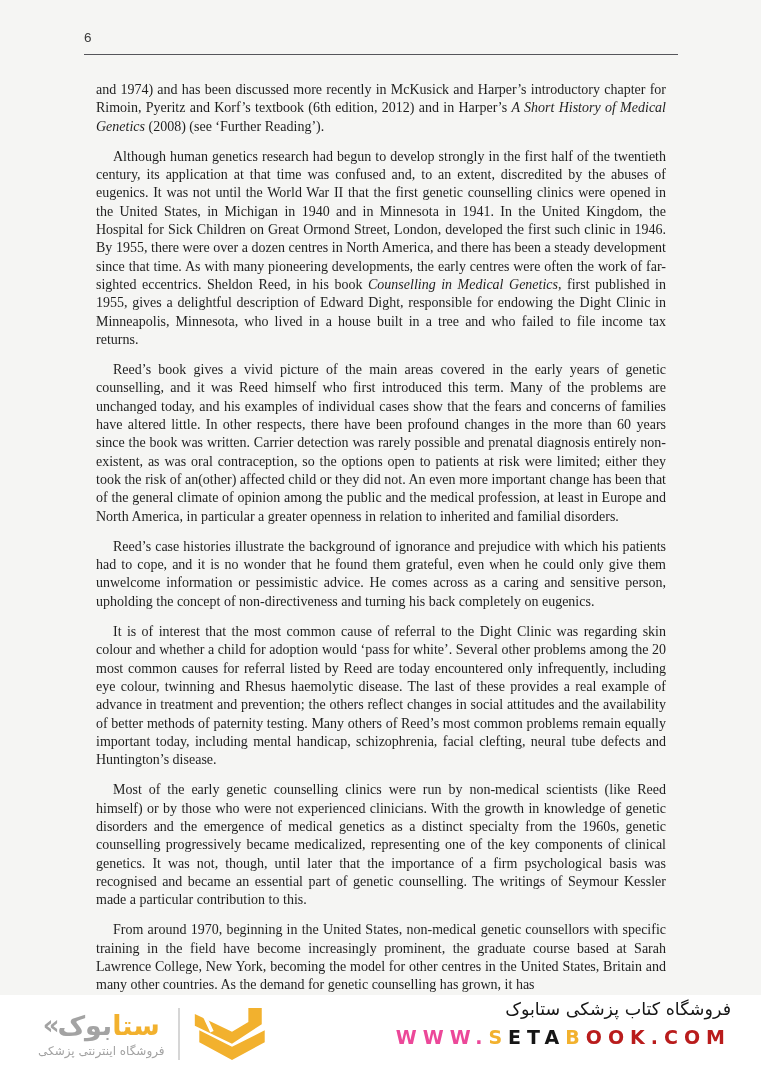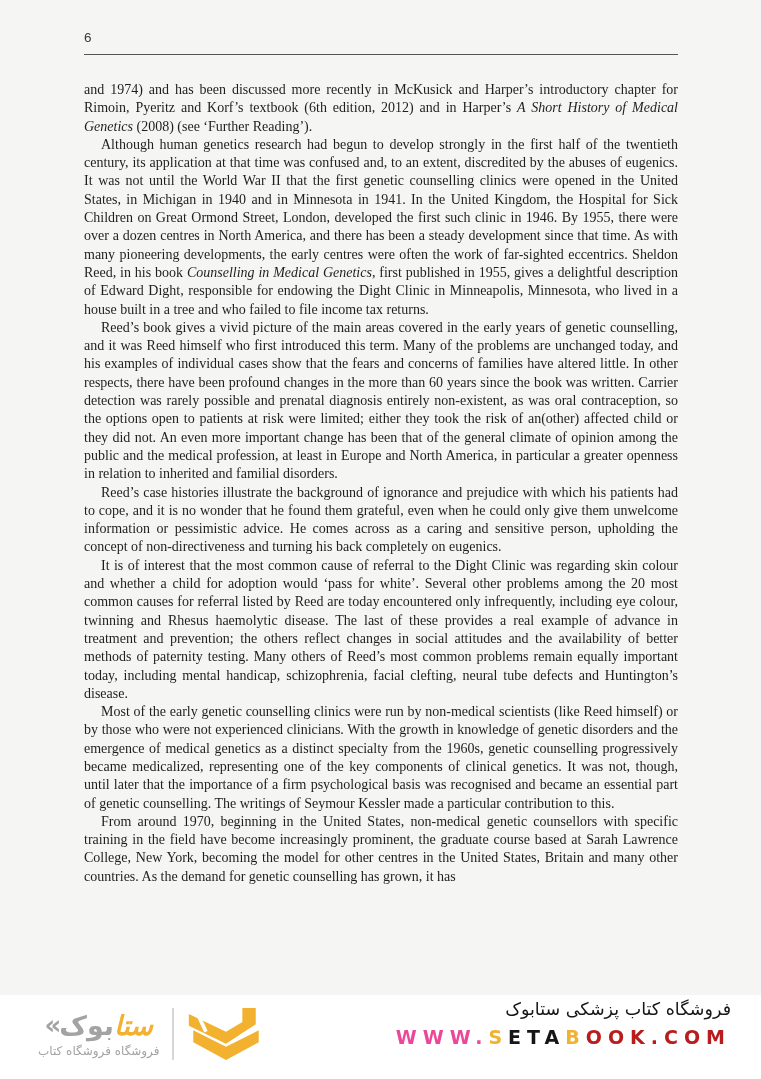--- a/index.html
+++ b/index.html
@@ -14,21 +14,21 @@
   }
   .content{position:absolute;left:84px;top:30px;width:594px;}
   .page-header{
     display:flex;align-items:baseline;gap:11px;
     font-family:"Liberation Sans", sans-serif;
     font-size:13.5px;color:#3a3a3a;letter-spacing:.2px;
     padding-bottom:9px;border-bottom:1.3px solid #55555a;
   }
   .paras{margin-top:26px;}
   .para{
-    margin:0;font-size:14px;line-height:18.3px;text-align:justify;
+    margin:12px;font-size:14px;line-height:18.3px;text-align:justify;
     color:#1e1e1e;
   }
   .para.indent{text-indent:17px;}
   .para em{font-style:italic;}
   
   .footer{
     position:absolute;left:0;top:995px;width:761px;height:84px;background:#ffffff;
   }
   .logo{
     position:absolute;left:38px;top:10px;display:flex;align-items:center;gap:13px;
@@ -37,21 +37,21 @@
   .wordmark-row{display:flex;align-items:center;}
   .guillemet{
     font-family:"DejaVu Sans", sans-serif;font-weight:bold;font-size:26px;
     color:var(--brand-gray);line-height:1;margin-right:-2px;
   }
   .wordmark{
     direction:rtl;unicode-bidi:isolate;
     font-family:"DejaVu Sans", sans-serif;font-weight:bold;font-size:27px;line-height:1.15;
     letter-spacing:1px;
   }
-  .brand-start{color:var(--brand-yellow);font-style:italic;}
+  .brand-start{color:var(--brand-yellow);}
   .brand-end{color:var(--brand-gray);}
   .logo-subtitle{
     direction:rtl;font-family:"DejaVu Sans", sans-serif;font-size:12px;
     color:var(--brand-gray);margin-top:3px;
   }
   .logo-divider{width:2px;height:52px;background:#d6d6d6;}
   .emblem svg{width:78px;height:58px;display:block;}
   .footer-right{
     position:absolute;right:30px;top:3px;text-align:right;
   }
@@ -84,21 +84,21 @@
   </div>
 </div>
 
 <div class="footer">
   <div class="logo">
     <div class="wordmark-block">
       <div class="wordmark-row">
         <span class="guillemet">«</span>
         <span class="wordmark"><span class="brand-start">ستا</span><span class="brand-end">بوک</span></span>
       </div>
-      <div class="logo-subtitle">فروشگاه فروشگاه کتاب</div>
+      <div class="logo-subtitle">فروشگاه اینترنتی پزشکی</div>
     </div>
     <div class="logo-divider"></div>
     <div class="emblem">
       <svg viewBox="0 0 100 78" xmlns="http://www.w3.org/2000/svg">
         <polygon points="0,12 50,36 72,23 72,4 90,4 90,26 50,52 0,28" fill="var(--brand-yellow)"></polygon>
         <line x1="10" y1="8" x2="23" y2="36" stroke="#ffffff" stroke-width="5"></line>
         <polygon points="6,34 50,56 94,34 94,50 50,74 6,50" fill="var(--brand-yellow)"></polygon>
       </svg>
     </div>
   </div>

